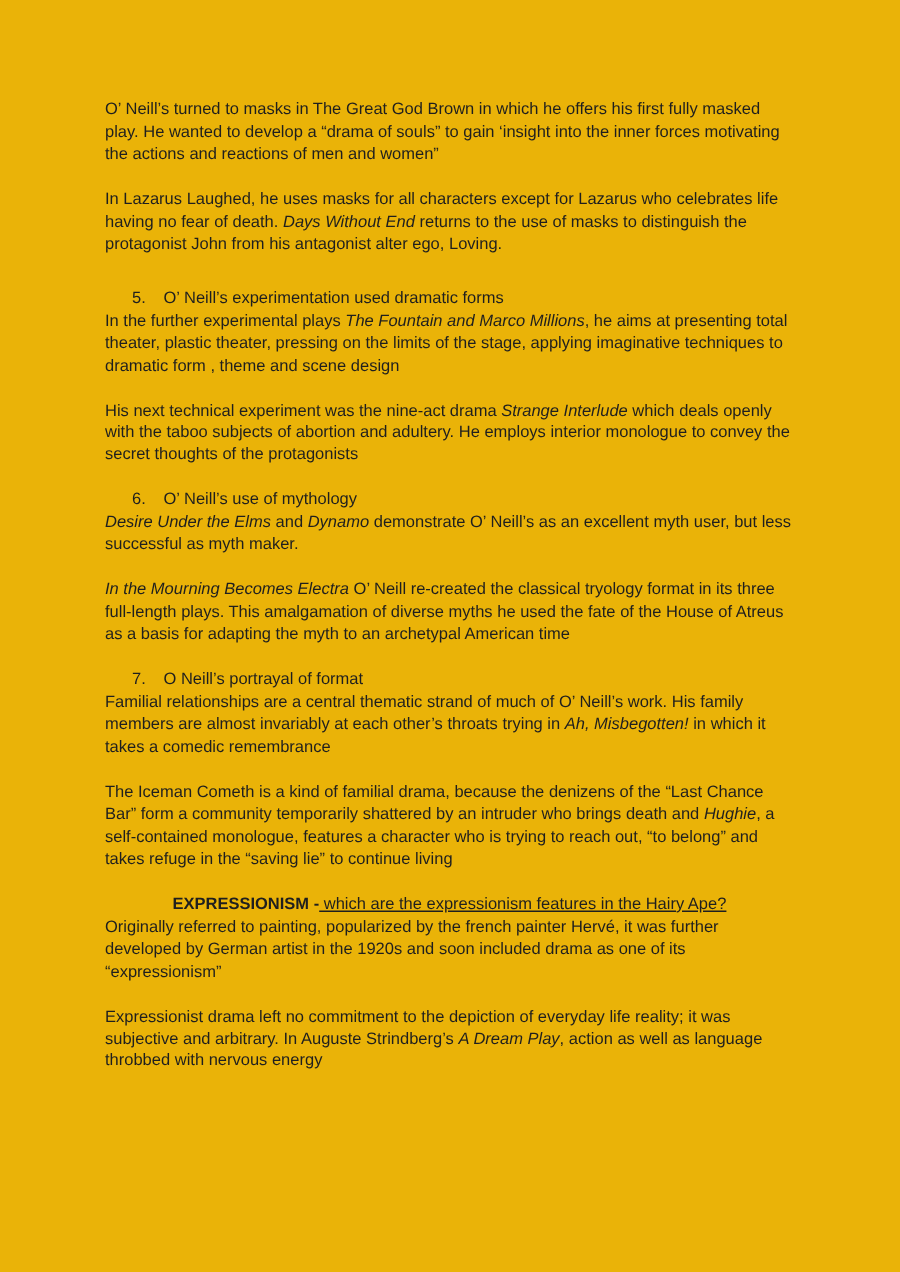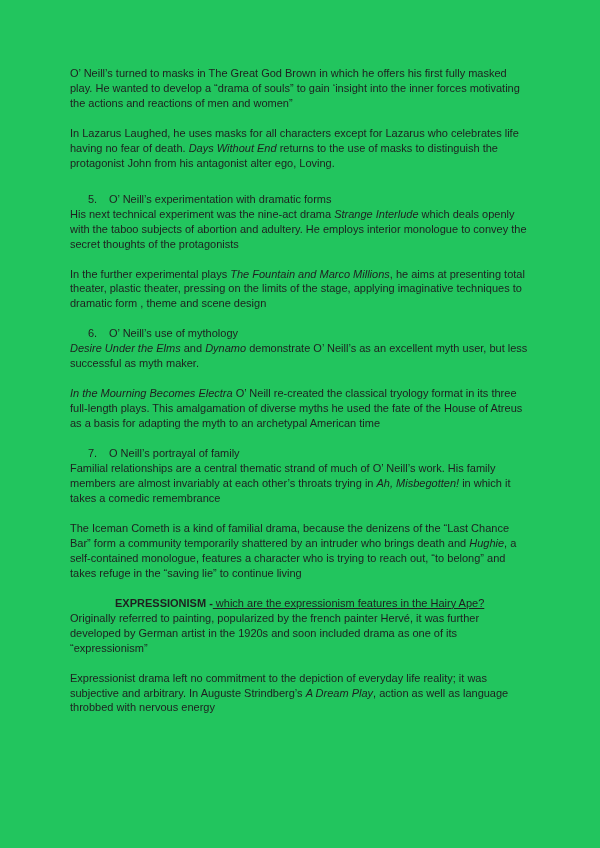--- a/index.html
+++ b/index.html
@@ -5,21 +5,21 @@
   html, body {
     margin: 0;
     padding: 0;
     background: #ffffff;
   }
   .page {
     position: relative;
     width: 600px;
     height: 848px;
     box-sizing: border-box;
-    background: #22c55e;
+    background: #eab308;
     padding: 66px 70px 17px 70px;
     font-family: "Liberation Sans", sans-serif;
     font-size: 11px;
     line-height: 1.36;
     color: #1f1f1f;
     overflow: hidden;
   }
   .block {
     margin: 0 0 15px 0;
   }
@@ -43,26 +43,26 @@
   .st-b { font-weight: bold; }
   .st-u { text-decoration: underline; }
 </style>
 </head>
 <body>
 
 <div class="page">
   <div>
       <p class="block paragraph"><span>O’ Neill’s turned to masks in The Great God Brown in which he offers his first fully masked play. He wanted to develop a “drama of souls” to gain ‘insight into the inner forces motivating the actions and reactions of men and women”</span></p>
       <p class="block paragraph"><span>In Lazarus Laughed, he uses masks for all characters except for Lazarus who celebrates life having no fear of death.  </span><span class="st-i">Days Without End</span><span> returns to the use of masks to distinguish the protagonist John from his antagonist alter ego, Loving.</span></p>
-      <p class="block list-item extra-space"><span class="num">5.</span><span>O’ Neill’s experimentation with dramatic forms</span></p>
+      <p class="block list-item extra-space"><span class="num">5.</span><span>O’ Neill’s experimentation used dramatic forms</span></p>
+      <p class="block paragraph"><span>In the further experimental plays </span><span class="st-i">The Fountain and Marco Millions</span><span>, he aims at presenting total theater, plastic theater, pressing on the limits of the stage, applying imaginative techniques to dramatic form , theme and scene design</span></p>
       <p class="block paragraph"><span>His next technical experiment was the nine-act drama </span><span class="st-i">Strange Interlude</span><span> which deals openly with the taboo subjects of abortion and adultery. He employs interior monologue to convey the secret thoughts of the protagonists</span></p>
-      <p class="block paragraph"><span>In the further experimental plays </span><span class="st-i">The Fountain and Marco Millions</span><span>, he aims at presenting total theater, plastic theater, pressing on the limits of the stage, applying imaginative techniques to dramatic form , theme and scene design</span></p>
       <p class="block list-item"><span class="num">6.</span><span>O’ Neill’s use of mythology</span></p>
       <p class="block paragraph"><span class="st-i">Desire Under the Elms</span><span> and </span><span class="st-i">Dynamo</span><span> demonstrate O’ Neill’s as an excellent myth user, but less successful as myth maker.</span></p>
       <p class="block paragraph"><span class="st-i">In the Mourning Becomes Electra</span><span> O’ Neill re-created the classical tryology format in its three full-length plays. This amalgamation of diverse myths he used the fate of the House of Atreus as a basis for adapting the myth to an archetypal American time</span></p>
-      <p class="block list-item"><span class="num">7.</span><span>O Neill’s portrayal of family</span></p>
+      <p class="block list-item"><span class="num">7.</span><span>O Neill’s portrayal of format</span></p>
       <p class="block paragraph"><span>Familial relationships are a central thematic strand of much of O’ Neill’s work. His family members are almost invariably at each other’s throats trying in </span><span class="st-i">Ah, Misbegotten!</span><span> in which it takes a comedic remembrance</span></p>
       <p class="block paragraph"><span>The Iceman Cometh is a kind of familial drama, because the denizens of the “Last Chance Bar” form a community temporarily shattered by an intruder who brings death and </span><span class="st-i">Hughie</span><span>, a self-contained monologue, features a character who is trying to reach out, “to belong” and takes refuge in the “saving lie” to continue living</span></p>
       <p class="block heading"><span class="st-b">EXPRESSIONISM -</span><span class="st-u"> which are the expressionism features in the Hairy Ape?</span></p>
       <p class="block paragraph"><span>Originally referred to painting, popularized by the french painter Hervé, it was further developed by German artist in the 1920s and soon included drama as one of its “expressionism”</span></p>
       <p class="block paragraph"><span>Expressionist drama left no commitment to the depiction of everyday life reality; it was subjective and arbitrary. In Auguste Strindberg’s </span><span class="st-i">A Dream Play</span><span>, action as well as language throbbed with nervous energy</span></p>
     </div>
 </div>
 
 </body></html>

